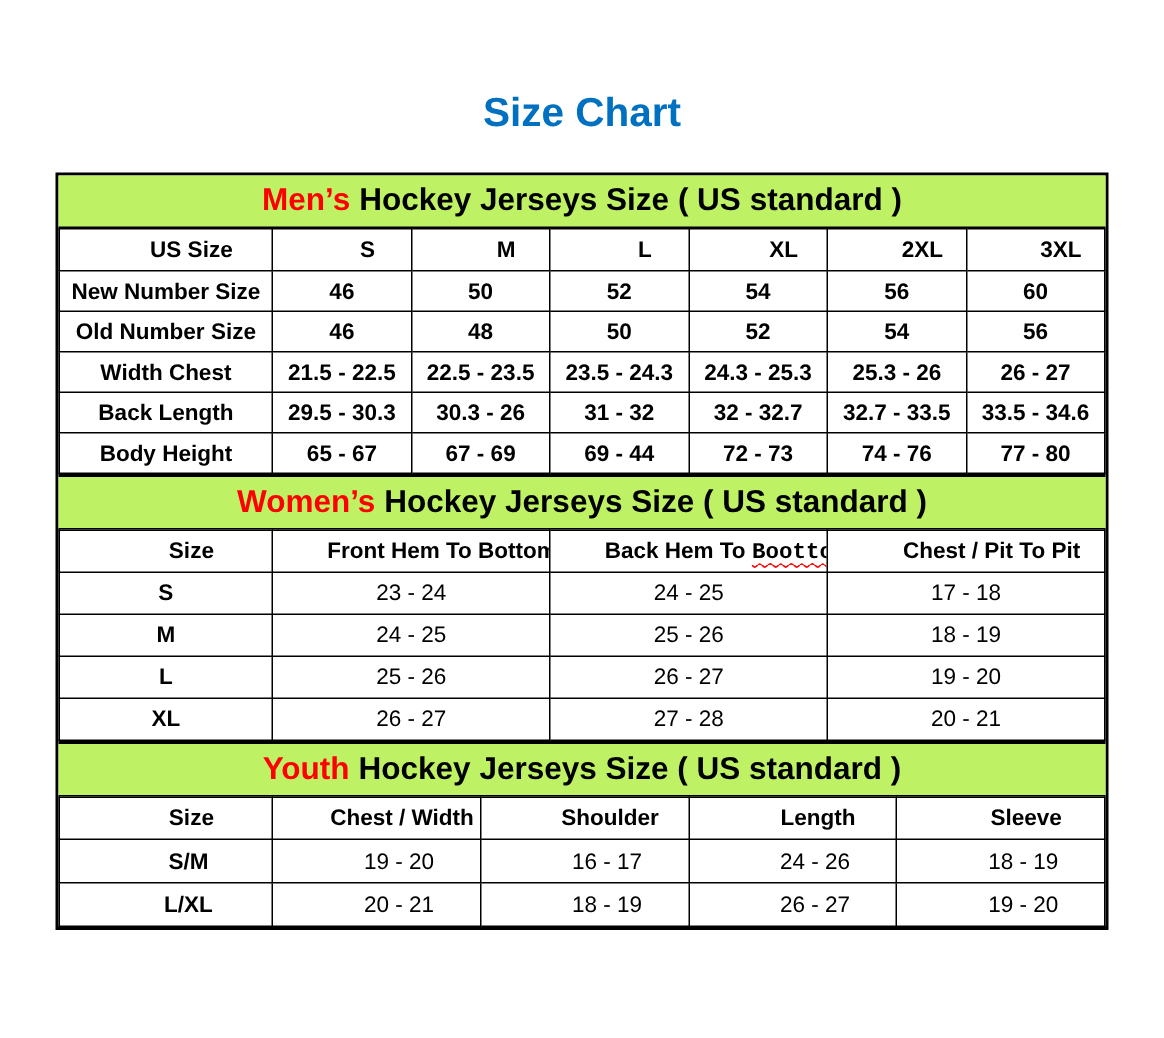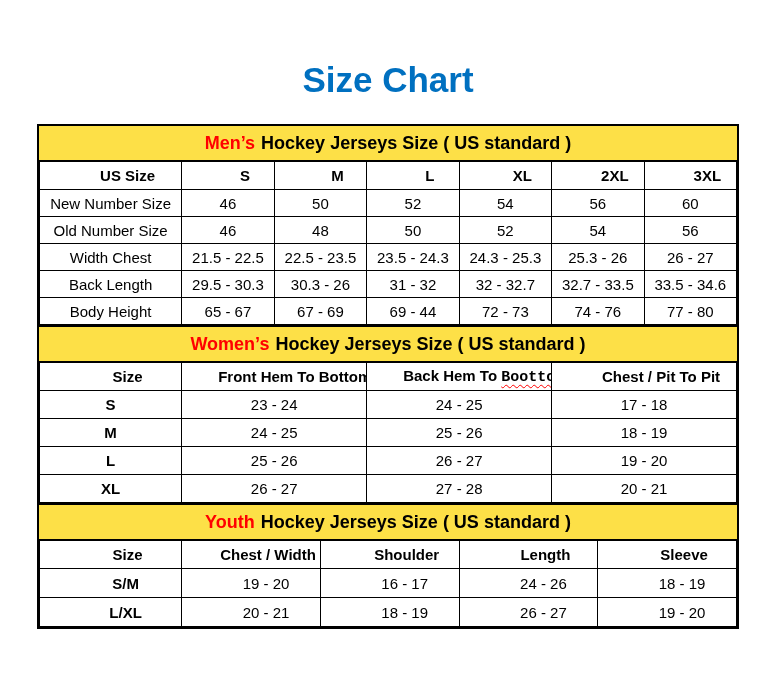--- a/index.html
+++ b/index.html
@@ -7,60 +7,60 @@
     width: 776px; height: 692px;
     background: #ffffff;
     font-family: "Liberation Sans", sans-serif;
     color: #000000;
     overflow: hidden;
   }
   .page { width: 776px; height: 692px; position: relative; }
   .page-title {
     padding-top: 60px;
     text-align: center;
-    font-size: 35px;
+    font-size: 27px;
     font-weight: bold;
     color: #0070C0;
     letter-spacing: 0px;
   }
   .chart {
     width: 698px;
     margin: 24px auto 0 auto;
     border: 2px solid #000000;
     background: #ffffff;
   }
   .band {
-    background: #fde047;
+    background: #bef264;
     border-top: 2px solid #000000;
     border-bottom: 1px solid #000000;
     height: 34px;
     line-height: 34px;
     text-align: center;
     font-weight: bold;
-    font-size: 18px;
+    font-size: 21px;
     color: #000000;
   }
   .section:first-of-type .band { border-top: none; }
   .band .accent { color: #FF0000; margin-right: 6px; }
   table {
     width: 100%;
     border-collapse: collapse;
     table-layout: fixed;
   }
   th, td {
     border: 1px solid #000000;
     text-align: center;
     vertical-align: middle;
     font-size: 15px;
     padding: 0 2px;
     overflow: hidden;
     white-space: nowrap;
   }
   th { font-weight: bold; height: 27px; padding-left: 36px; }
-  .mens  td { height: 26px; font-weight: normal; border-radius: 11px; }
+  .mens  td { height: 26px; font-weight: bold; border-radius: 11px; }
   .womens td { height: 27px; }
   .youth  td { height: 28px; padding-left: 32px; }
   td.bold-label { font-weight: bold; }
   .misspell {
     text-decoration: underline;
     text-decoration-style: wavy;
     text-decoration-color: #FF0000;
     text-decoration-thickness: 1px;
     text-underline-offset: 3px;
     font-family: Liberation Mono, monospace;

